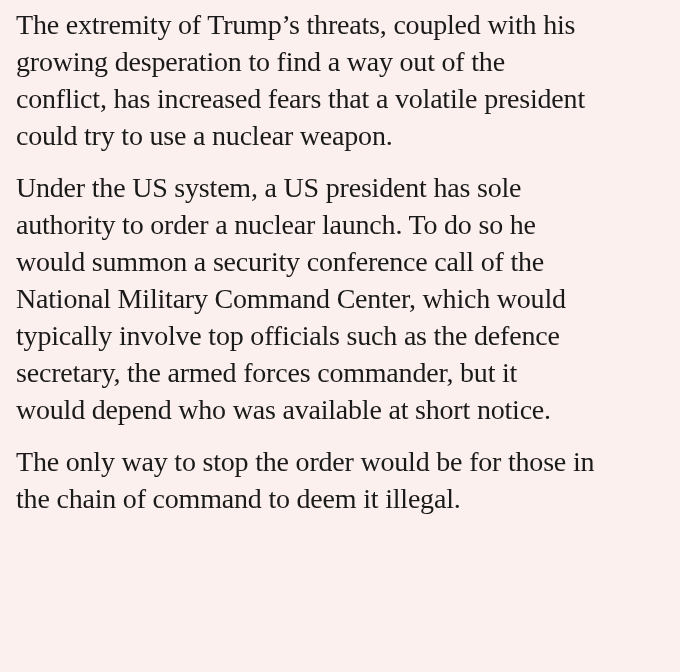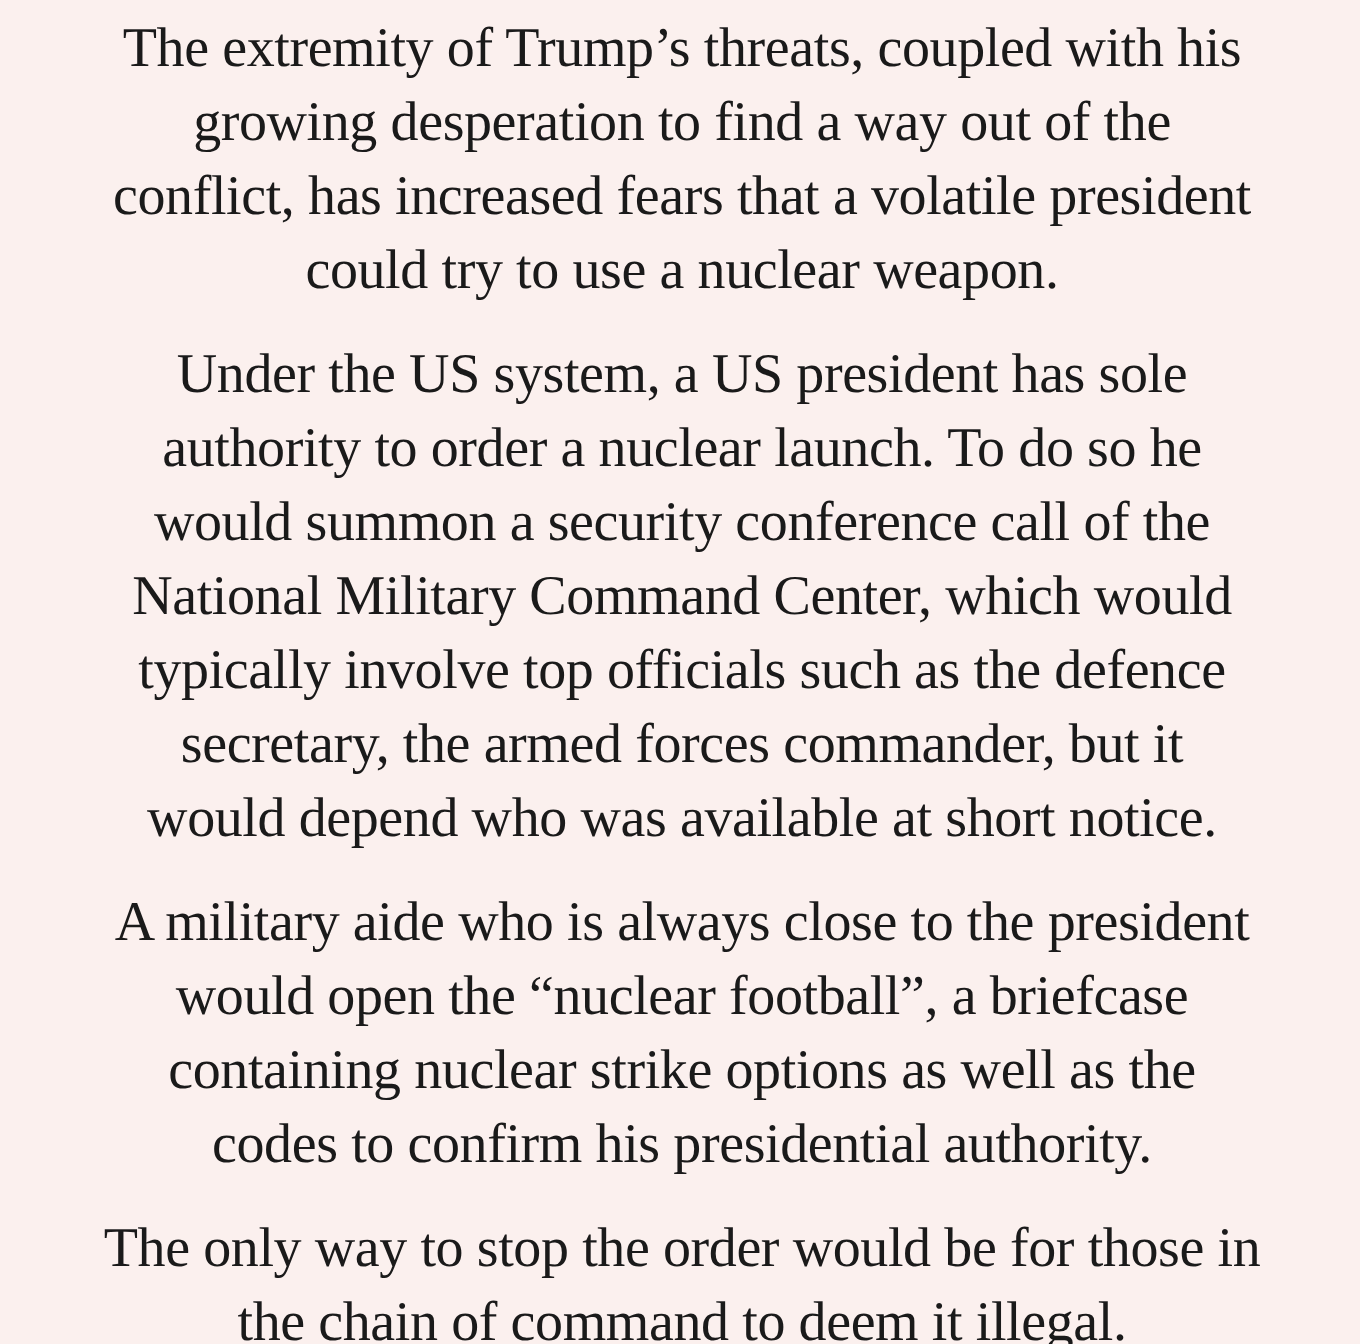--- a/index.html
+++ b/index.html
@@ -18,37 +18,32 @@
     height: 672px;
     padding: 6px 14px 0 16px;
     font-family: "Liberation Serif", "DejaVu Serif", serif;
     font-size: 28px;
     line-height: 37px;
     letter-spacing: -0.2px;
   }
   .article p {
     margin: 0 0 15px 0;
     white-space: pre-line; 
-    text-align: center;
   }
 </style>
 </head>
 <body style="background-color: rgb(251, 240, 238);">
 
 <div class="article" style="color: rgb(26, 26, 26);">
   <p>The extremity of Trump’s threats, coupled with his
 growing desperation to find a way out of the
 conflict, has increased fears that a volatile president
 could try to use a nuclear weapon.</p>
   <p>Under the US system, a US president has sole
 authority to order a nuclear launch. To do so he
 would summon a security conference call of the
 National Military Command Center, which would
 typically involve top officials such as the defence
 secretary, the armed forces commander, but it
 would depend who was available at short notice.</p>
-  <p>A military aide who is always close to the president
-would open the “nuclear football”, a briefcase
-containing nuclear strike options as well as the
-codes to confirm his presidential authority.</p>
   <p>The only way to stop the order would be for those in
 the chain of command to deem it illegal.</p>
 </div>
 
 </body></html>

